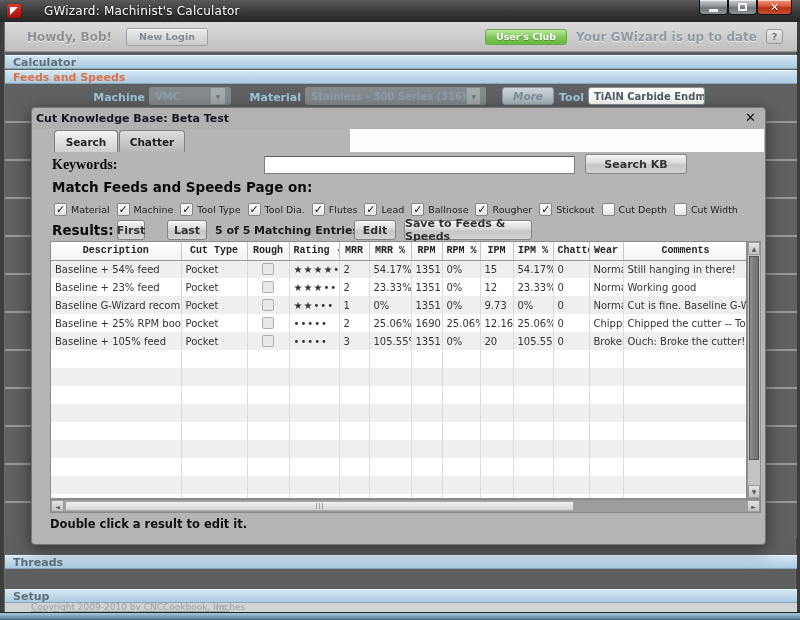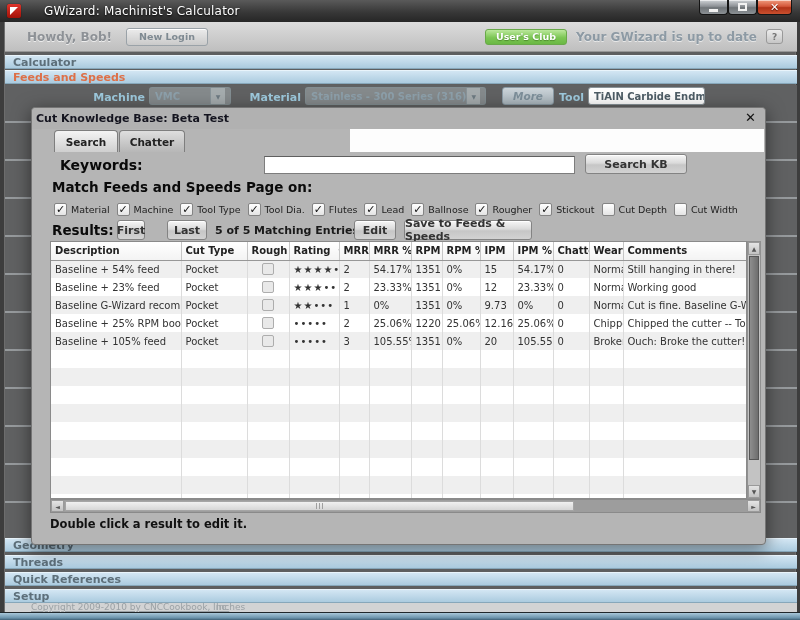--- a/index.html
+++ b/index.html
@@ -99,23 +99,23 @@
     border-radius:2px; margin-right:4px; font-size:11px; font-weight:bold; color:#101010;
     line-height:12px; text-align:center; }
   .fcb .lbl { font-size:9.5px; color:#222; }
 
   .res-txt { position:absolute; font-size:11px; font-weight:bold; color:#1a1a1a; }
 
   
   .tblwrap { position:absolute; left:18px; top:133px; width:697px; height:258px; background:#fff;
     border:1px solid #8a8a8a; overflow:hidden; }
   table.kb { border-collapse:collapse; table-layout:fixed; width:697px; }
-  table.kb th { font-size:10px; font-weight:bold; color:#222; text-align:left; padding:3px 4px; height:18px;
+  table.kb th { font-size:10px; font-weight:bold; color:#222; text-align:center; padding:3px 4px; height:18px;
     border-right:1px solid #c6c6c6; border-bottom:1px solid #979797; background:linear-gradient(#fff,#f3f3f3);
-    white-space:nowrap; overflow:hidden; cursor:pointer; }
+    white-space:nowrap; overflow:hidden; cursor:pointer;font-family:Liberation Mono, monospace; }
   table.kb td { font-size:10px; color:#333; padding:2px 4px; height:18px; border-right:1px solid #dcdcdc;
     white-space:nowrap; overflow:hidden; }
   table.kb tbody tr:nth-child(odd) { background:#efefef; }
   table.kb tbody tr:nth-child(even) { background:#ffffff; }
   .rating-cell { letter-spacing:1px; font-size:9px; color:#111; }
   .sortglyph { font-size:7px; color:#444; margin-left:8px; }
   .cb-mini { display:block; width:12px; height:12px; margin:0 auto; background:#e9e9e9;
     border:1px solid #adadad; border-radius:2px; }
 
   
@@ -202,21 +202,21 @@
     <div class="dialog">
       <div class="dlg-header">
         <span class="dlg-title">Cut Knowledge Base: Beta Test</span>
         <span class="dlg-close">✕</span>
       </div>
 
       <div class="tabstrip-fill"></div>
       <div class="tab active">Search</div>
       <div class="tab inactive">Chatter</div>
 
-      <span class="dlg-label-lg" style="left:28px;top:49px;">Keywords:</span>
+      <span class="dlg-label-lg" style="left:20px;top:49px;font-family:Liberation Serif, serif;">Keywords:</span>
       <input class="kw-input" value="" style="">
       <div class="btn" style="left:553px;top:46px;width:102px;">Search KB</div>
 
       <span class="dlg-label-lg" style="left:20px;top:71px;font-size:13.5px;">Match Feeds and Speeds Page on:</span>
 
       <div class="filters">
         <div class="fcb">
             <span class="box">✓</span>
             <span class="lbl">Material</span>
           </div>
@@ -358,21 +358,21 @@
             </tr>
             <tr>
               <td>Baseline + 25% RPM boost</td>
                 <td>Pocket</td>
               <td>
                   <span class="cb-mini"></span>
                 </td>
               <td class="rating-cell">•••••</td>
               <td>2</td>
                 <td>25.06%</td>
-              <td>1220</td>
+              <td>1690</td>
                 <td>25.06%</td>
               <td>12.168</td>
                 <td>25.06%</td>
               <td>0</td>
                 <td>Chipped</td>
               <td>Chipped the cutter -- Too</td>
             </tr>
             <tr>
               <td>Baseline + 105% feed</td>
                 <td>Pocket</td>
@@ -542,23 +542,21 @@
           <span class="grip"></span>
             <span class="grip"></span>
             <span class="grip"></span>
         </div>
         <div class="sbtn" style="right:0;top:0;width:13px;height:12px;">►</div>
       </div>
 
       <span class="hint">Double click a result to edit it.</span>
     </div>
 
-    <div class="acc" style="top:516px;">Geometry</div>
     <div class="acc" style="top:533px;">Threads</div>
-    <div class="acc" style="top:550px;">Quick References</div>
     <div class="acc" style="top:567px;">Setup</div>
 
     <div class="statusbar">
       <span class="abs" style="left:26px;text-decoration:underline;">Copyright 2009-2010 by CNCCookbook, Inc.</span>
       <span class="abs" style="left:211px;">Inches</span>
     </div>
   </div>
 
   <div class="bottomframe"></div>
 </div>

